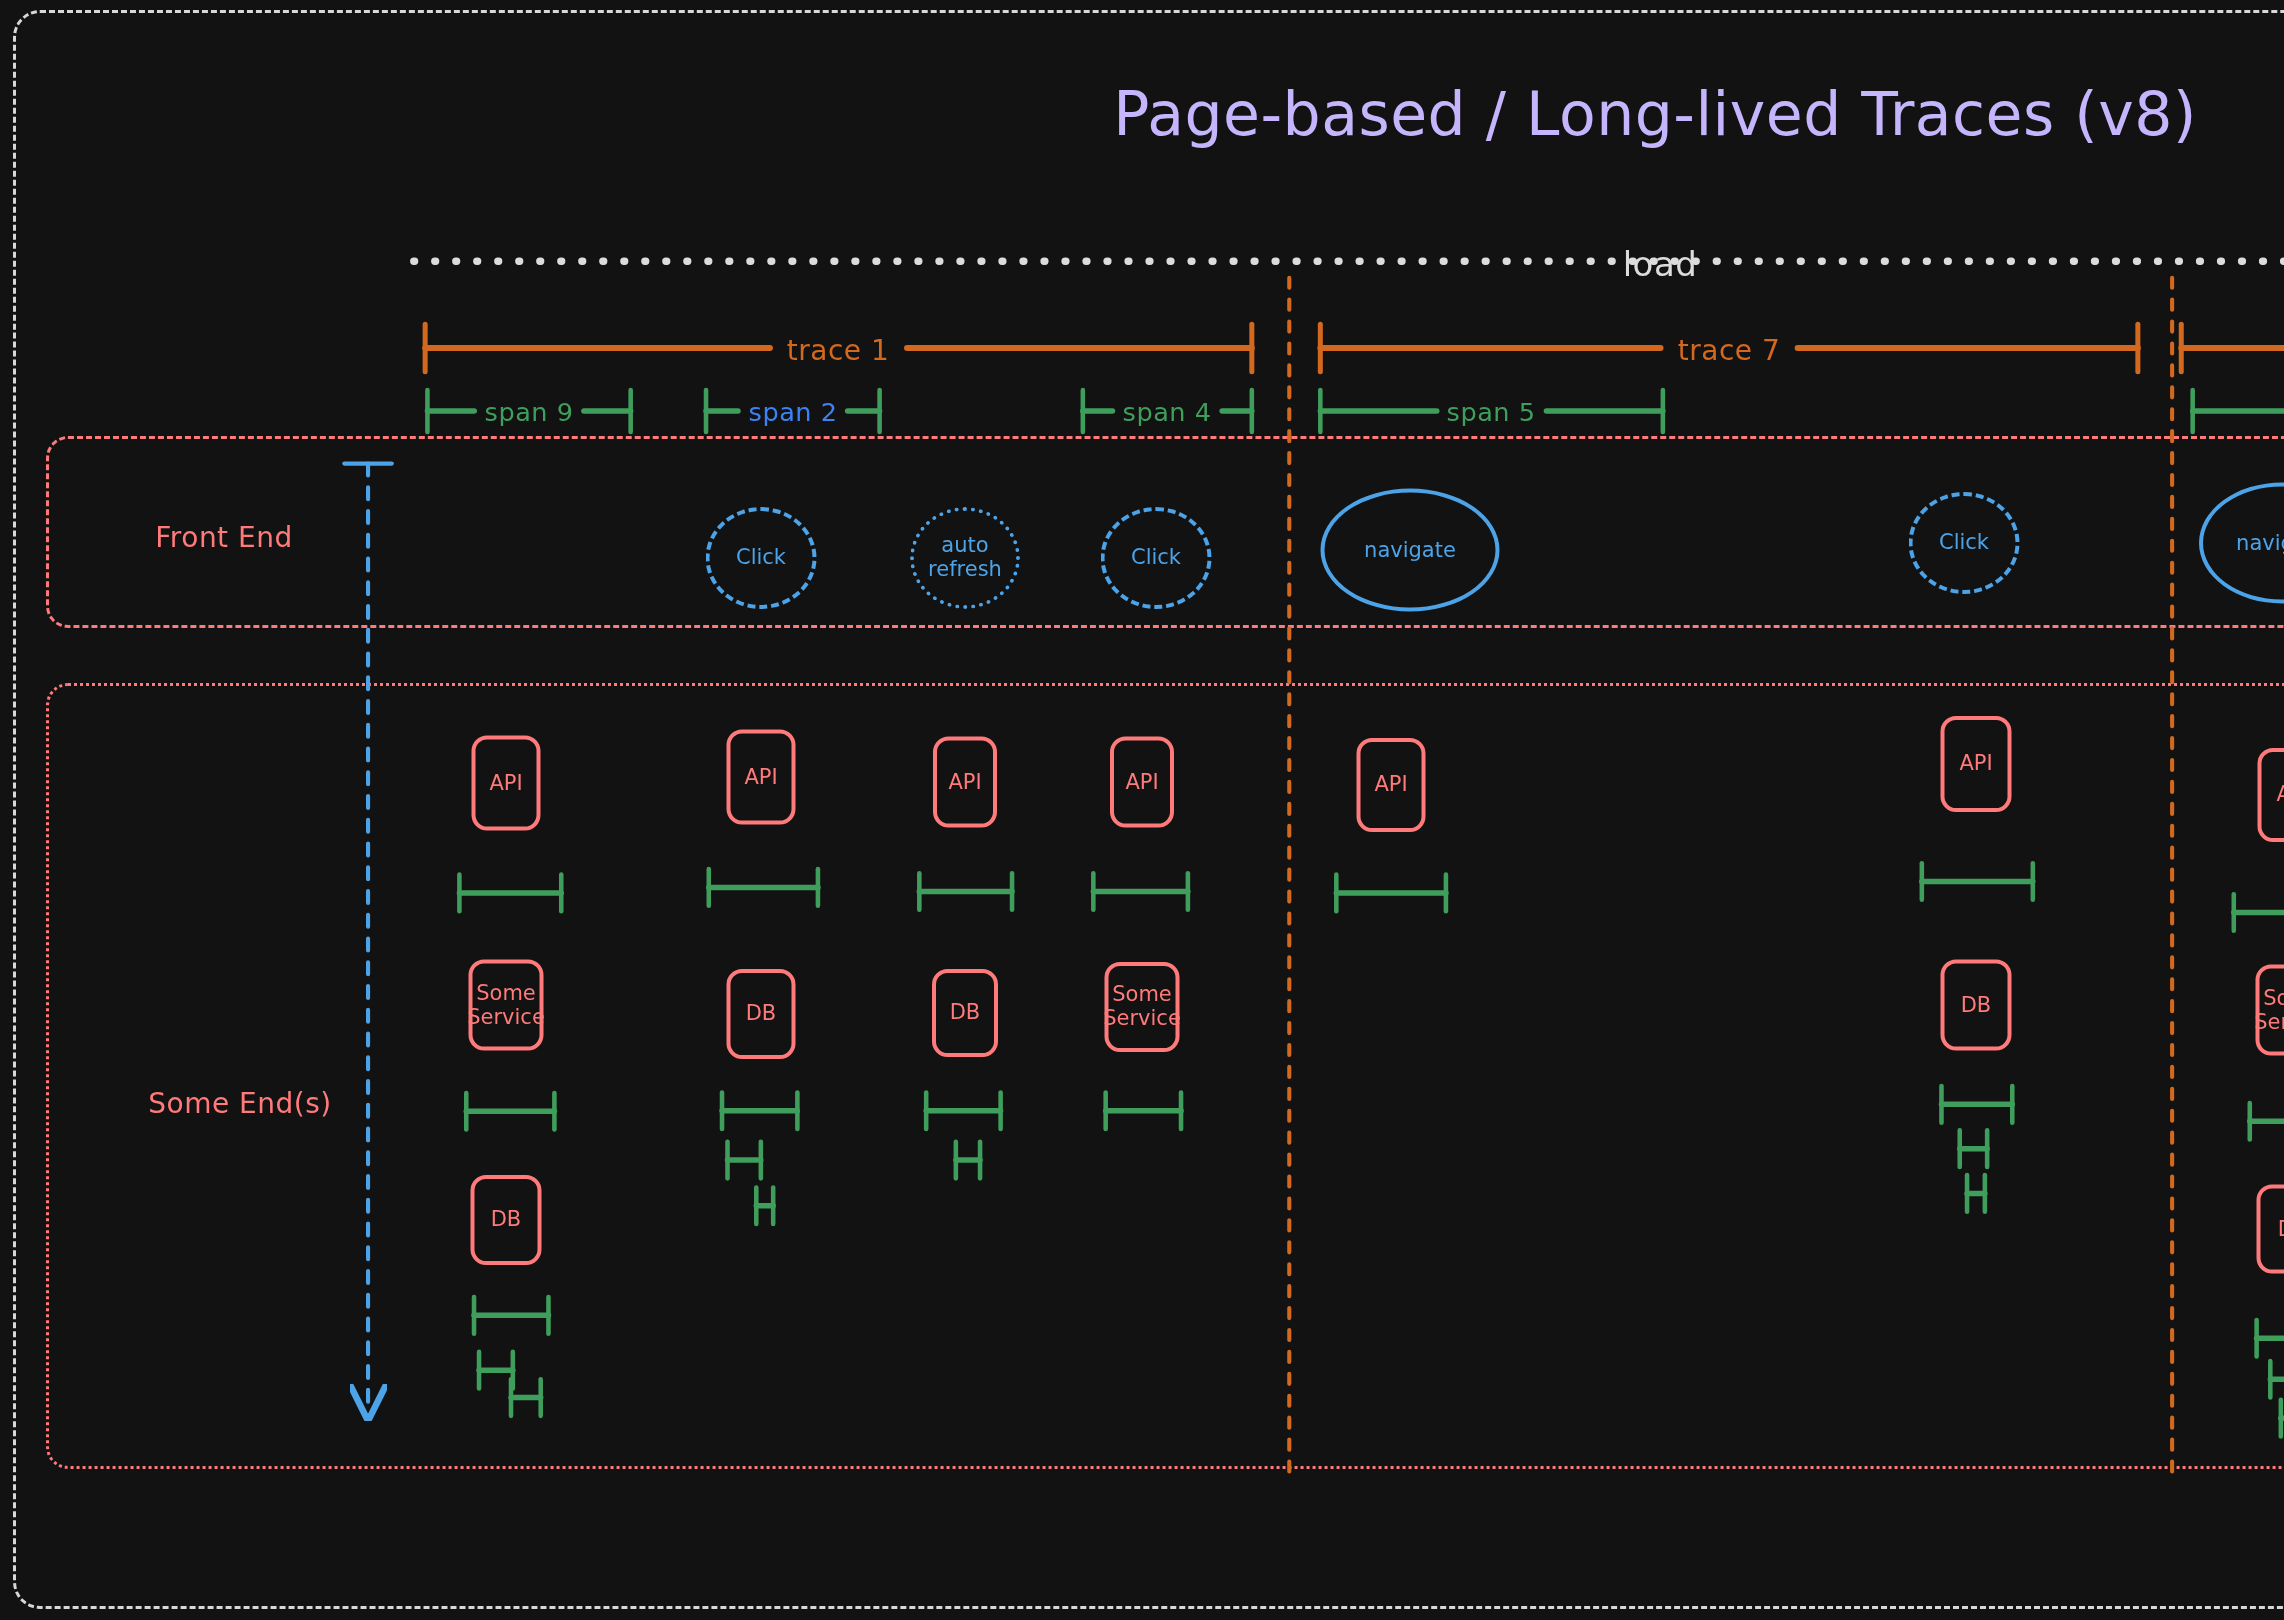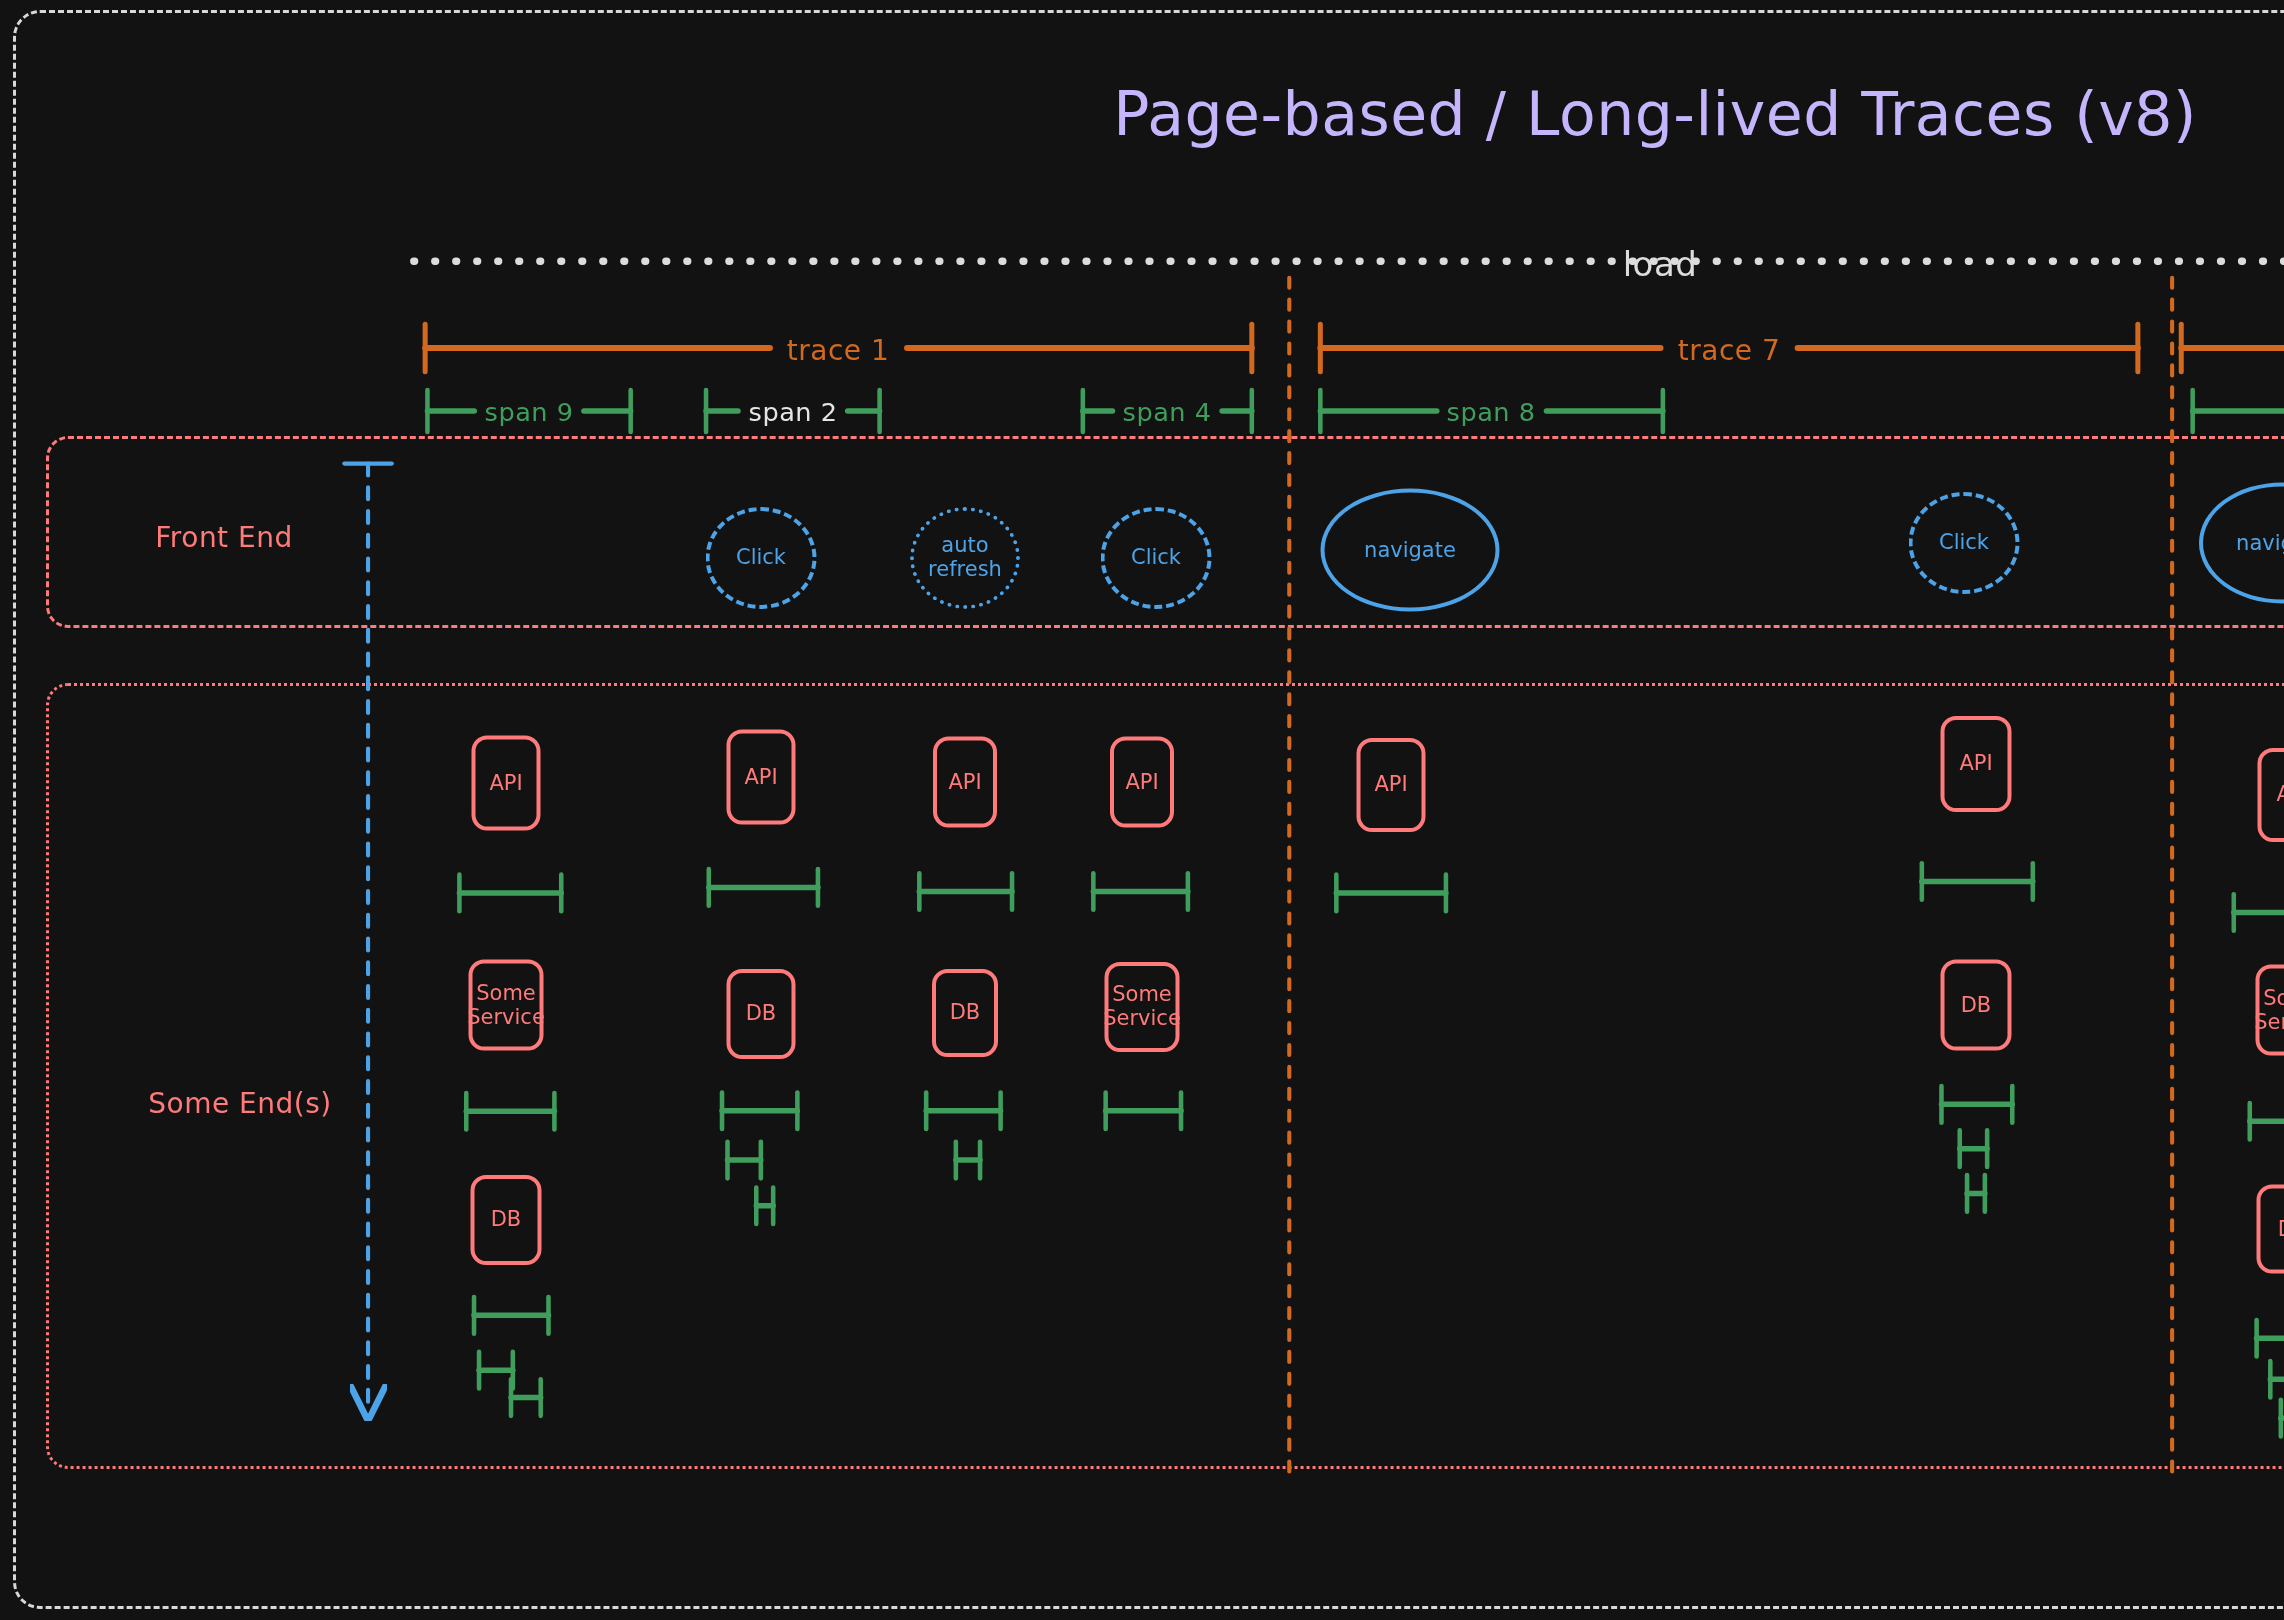--- a/index.html
+++ b/index.html
@@ -248,23 +248,23 @@
   <g id="flow-arrow-group">
       <line x1="753" y1="1015" x2="857" y2="1015" stroke="#4da3e8" stroke-width="9" stroke-linecap="round"></line>
       <line x1="805" y1="1015" x2="805" y2="3075" stroke="#4da3e8" stroke-width="9" stroke-dasharray="26 26" stroke-linecap="round" marker-end="url(#arrow-blue)"></line>
     </g>
 </svg>
 
 <div class="layer" id="labels-layer">
     <div class="txt trace-label" style="left: 838px; top: 350px; color: rgb(210, 105, 30);">trace 1</div>
     <div class="txt trace-label" style="left: 1729px; top: 350px; color: rgb(210, 105, 30);">trace 7</div>
     <div class="txt span-label" style="left: 529px; top: 412px; color: rgb(63, 158, 92);">span 9</div>
-    <div class="txt span-label" style="left: 793px; top: 412px; color: #e5e5e5;">span 2</div>
+    <div class="txt span-label" style="left: 793px; top: 412px; color: #3b82f6;">span 2</div>
     <div class="txt span-label" style="left: 1167px; top: 412px; color: rgb(63, 158, 92);">span 4</div>
-    <div class="txt span-label" style="left: 1491px; top: 412px; color: rgb(63, 158, 92);">span 8</div>
+    <div class="txt span-label" style="left: 1491px; top: 412px; color: rgb(63, 158, 92);">span 5</div>
     <div class="fe-node dashed" style="left: 761px; top: 558px; width: 111px; height: 102px;">
       <span style="padding: 0px 4.6px;">Click</span>
     </div>
     <div class="fe-node dotted" style="left: 965px; top: 558px; width: 110px; height: 102px;">
       <span style="padding: 0px 4.6px;">auto refresh</span>
     </div>
     <div class="fe-node dashed" style="left: 1156px; top: 558px; width: 111px; height: 102px;">
       <span style="padding: 0px 4.6px;">Click</span>
     </div>
     <div class="fe-node solid" style="left: 1410px; top: 550px; width: 179px; height: 123px;">

